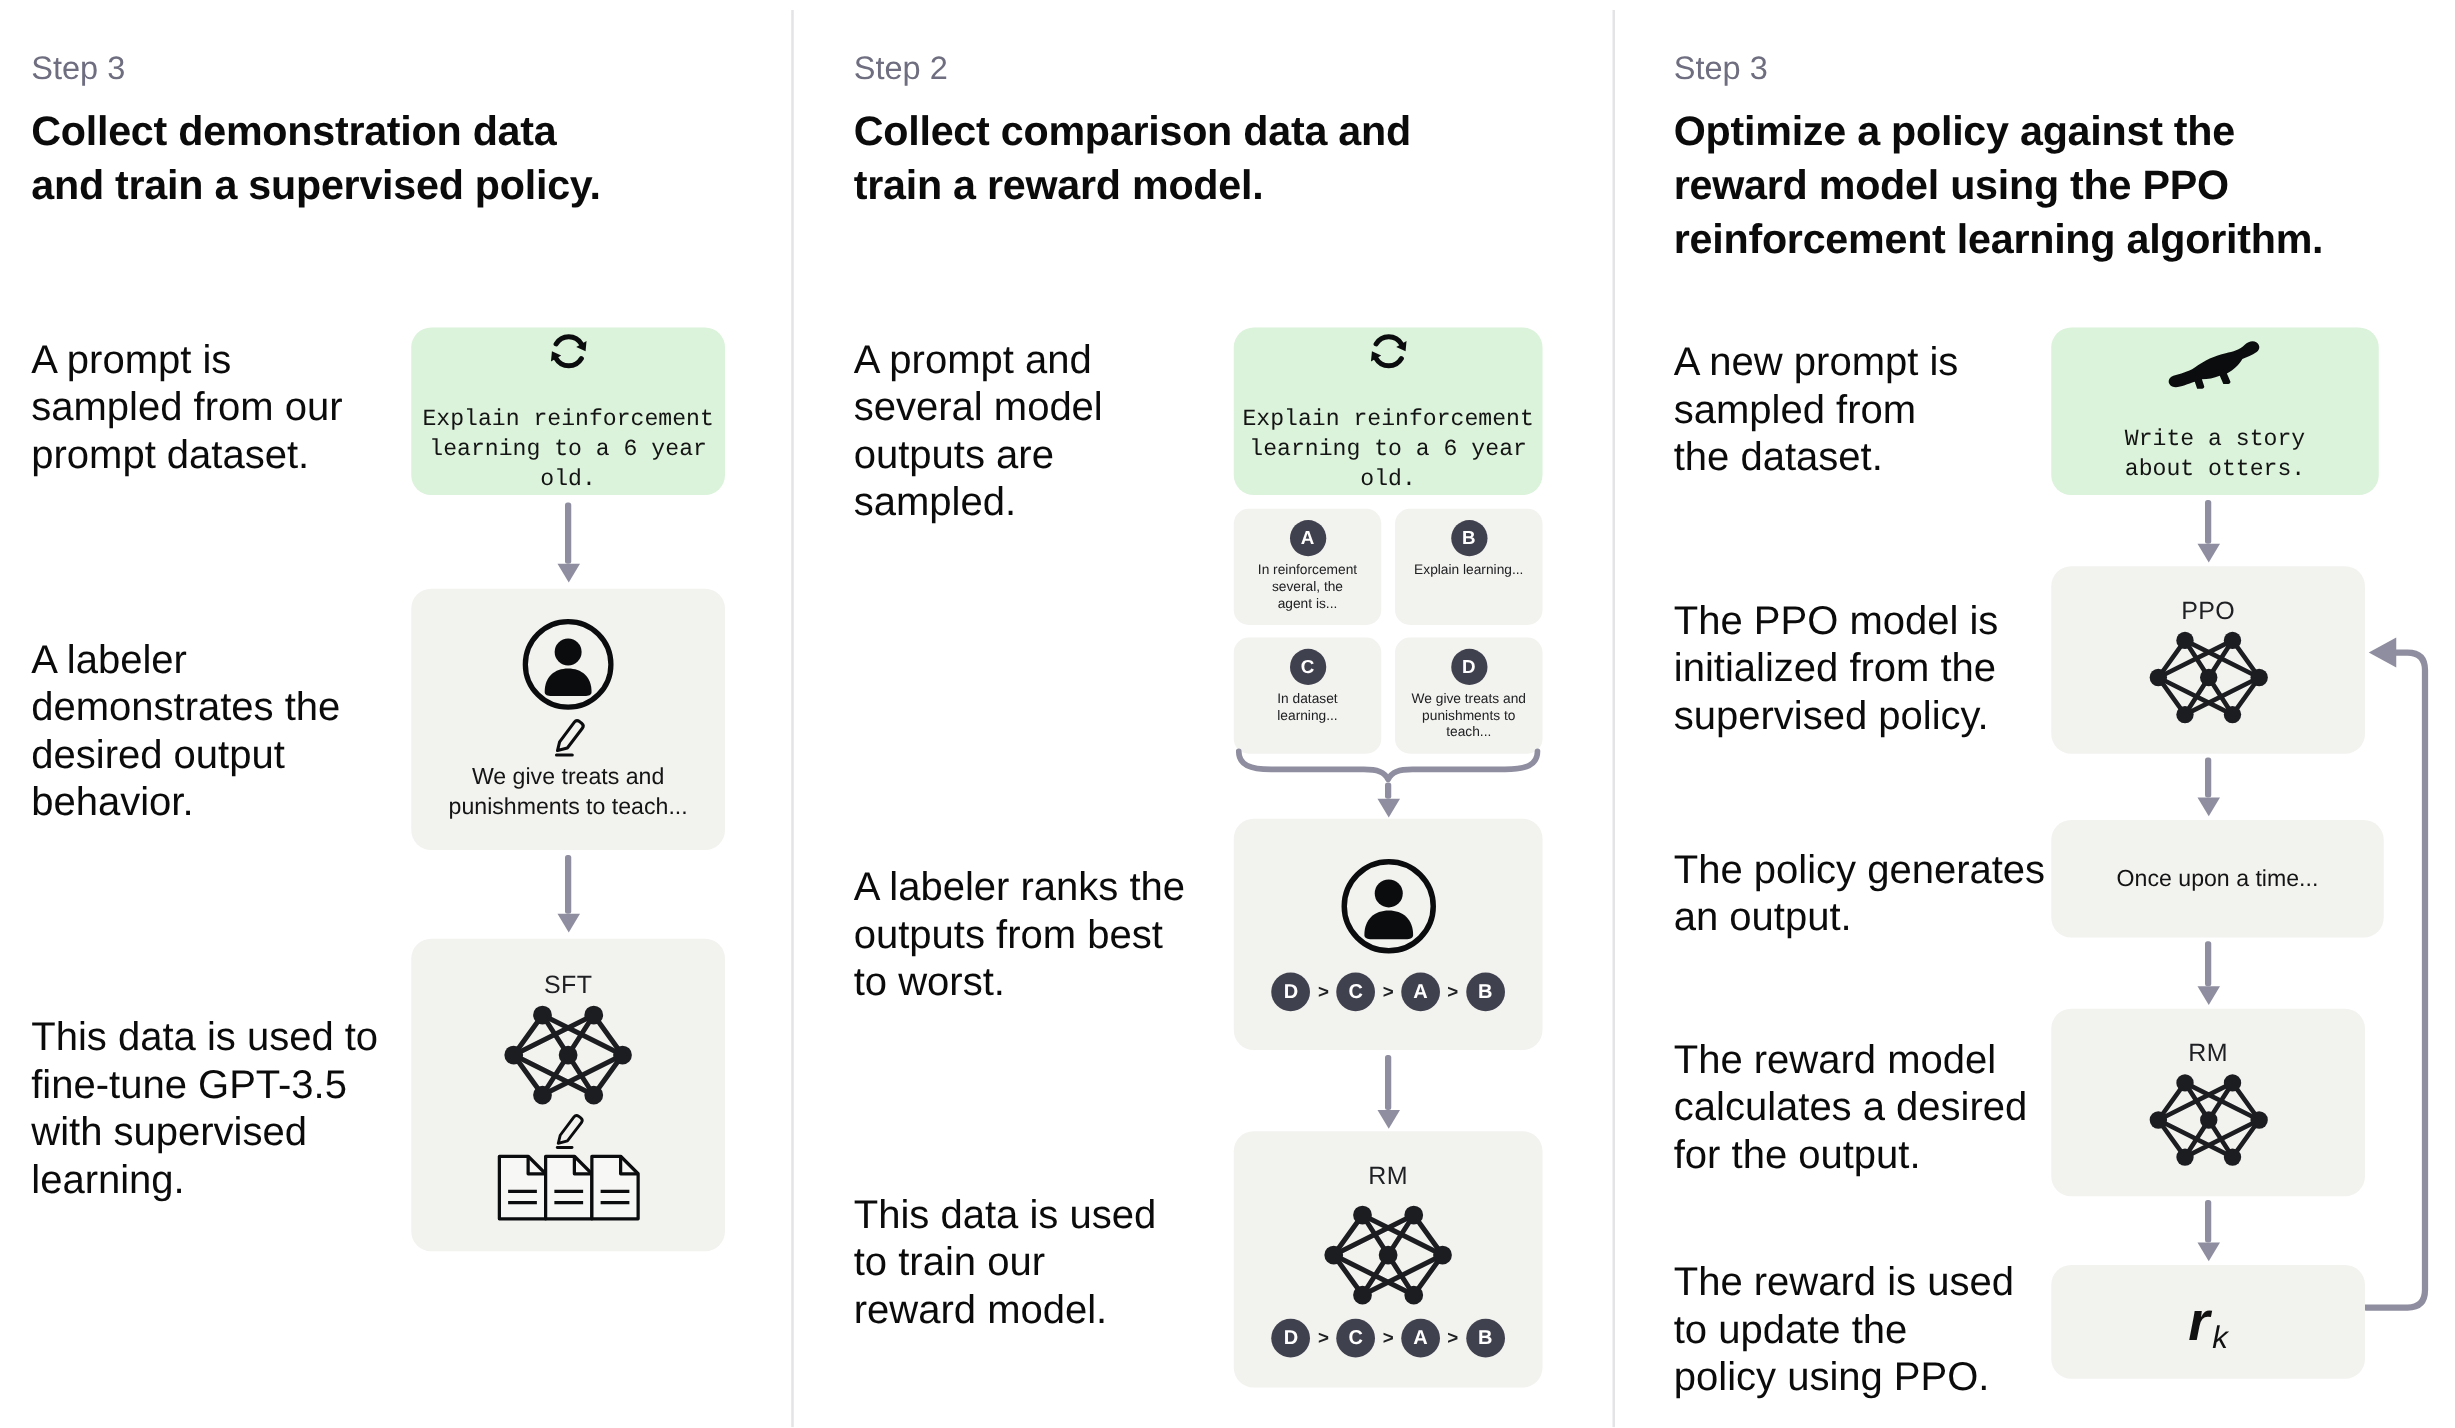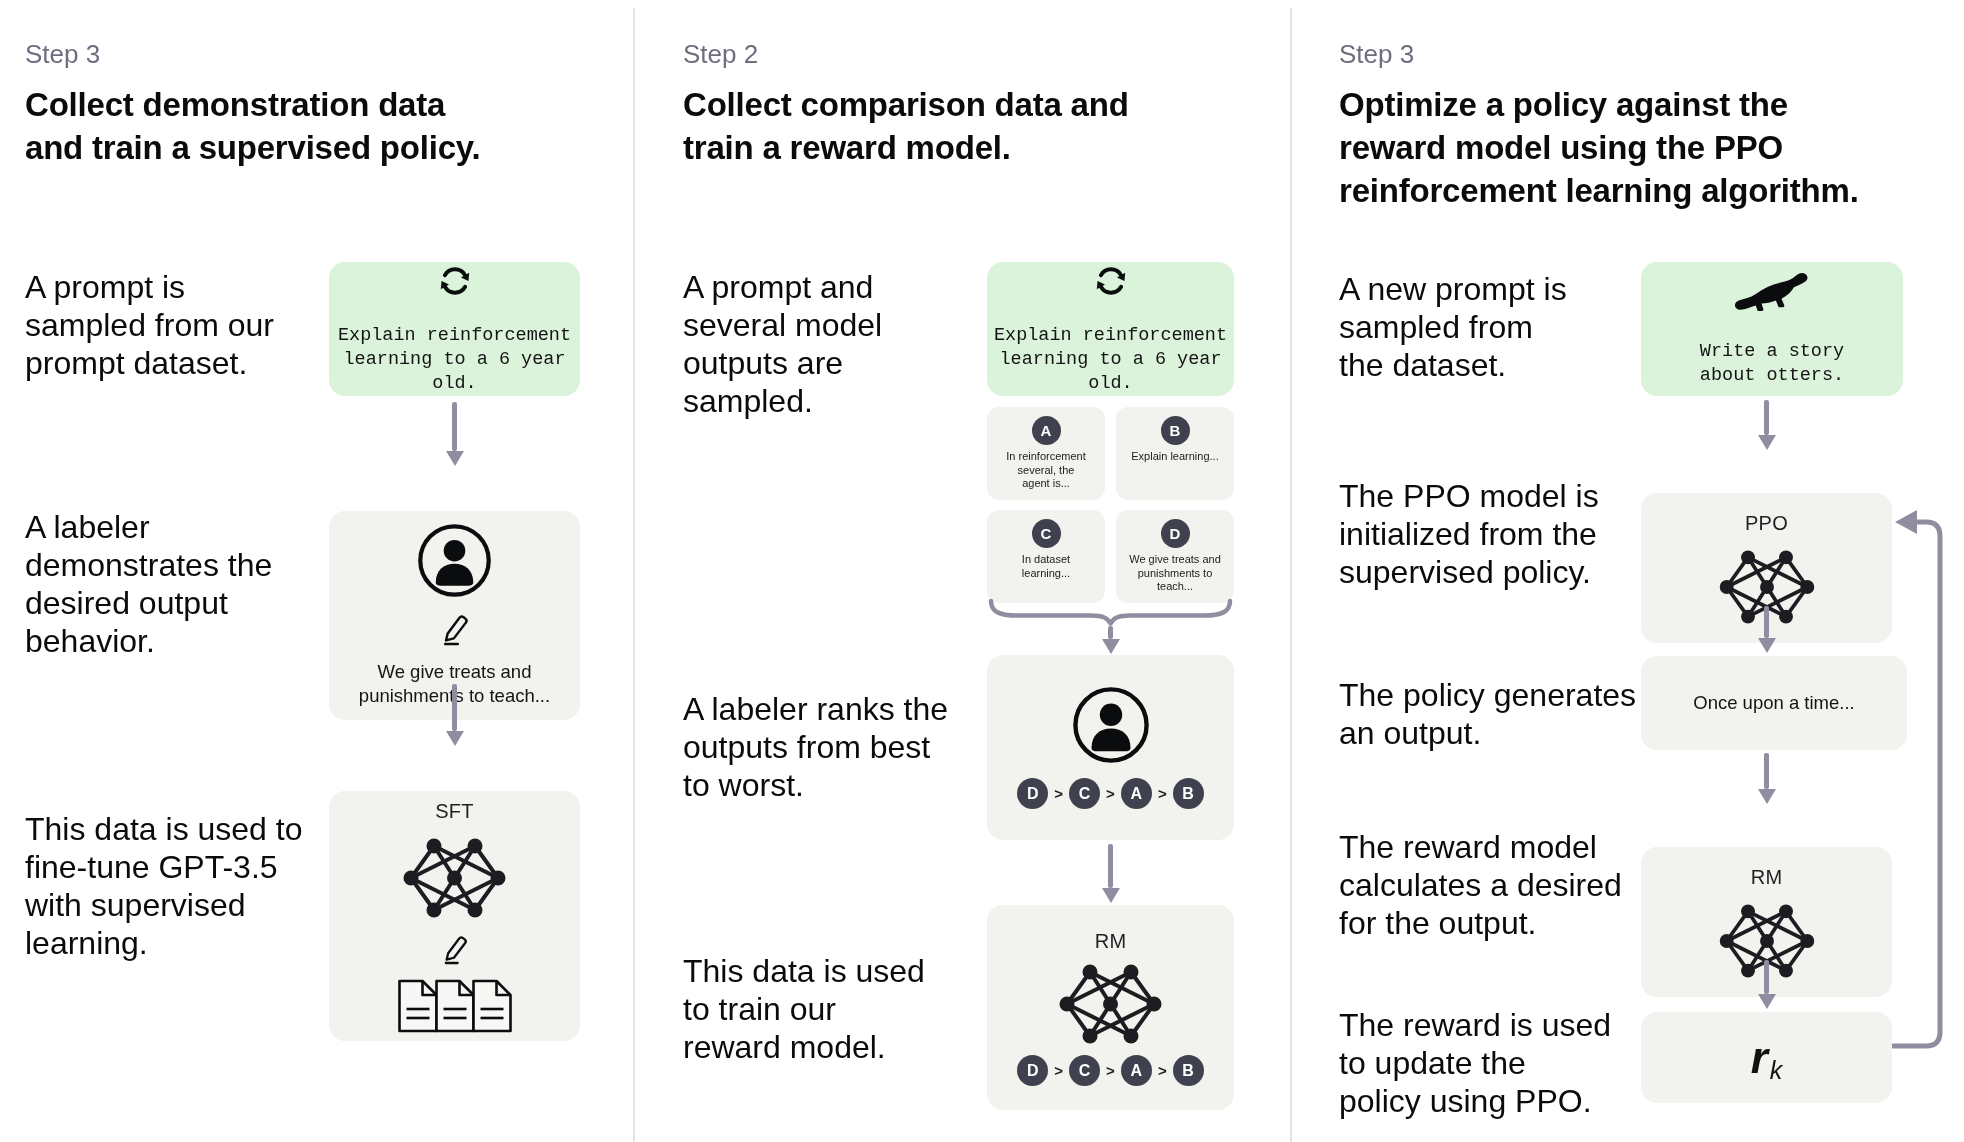--- a/index.html
+++ b/index.html
@@ -24,21 +24,21 @@
   .chip { border-radius:50%; background:#40414f; color:#ffffff; font-weight:700; display:flex; align-items:center; justify-content:center; }
   .chip.small { width:29px; height:29px; font-size:15px; }
   .chip.rank { width:31px; height:31px; font-size:16px; }
   .rank-row { display:flex; align-items:center; gap:5px; }
   .rank-sep { font-size:15px; font-weight:600; color:#202123; margin:0 1px; }
   .docs-row { display:flex; align-items:flex-end; }
   .docs-row svg + svg { margin-left:-7px; }
   .reward-symbol { font-style:italic; color:#111; display:flex; align-items:center; }
   .r-base { font-size:44px; font-weight:700; }
   .r-sub { font-size:25px; transform:translateY(13px); margin-left:2px; }
-  .gap6 { gap:14px;margin-top:40px; } .gap8 { gap:24px;font-family:Liberation Mono, monospace; } .gap10 { gap:10px; } .gap14 { gap:14px; }
+  .gap6 { gap:3px; } .gap8 { gap:24px;font-family:Liberation Mono, monospace; } .gap10 { gap:10px; } .gap14 { gap:14px; }
 </style>
 </head>
 <body>
 
 <svg width="0" height="0" style="position:absolute">
   <defs>
     <g id="sym-cycle">
       <path d="M9.35 13.85 A12.3 12.3 0 0 1 30.65 13.85" fill="none" stroke="#0b0c0e" stroke-width="4.2" stroke-linecap="round"></path>
       <polygon points="34.15,19.9 34.98,11.35 26.32,16.35" fill="#0b0c0e"></polygon>
       <path d="M30.65 26.15 A12.3 12.3 0 0 1 9.35 26.15" fill="none" stroke="#0b0c0e" stroke-width="4.2" stroke-linecap="round"></path>

